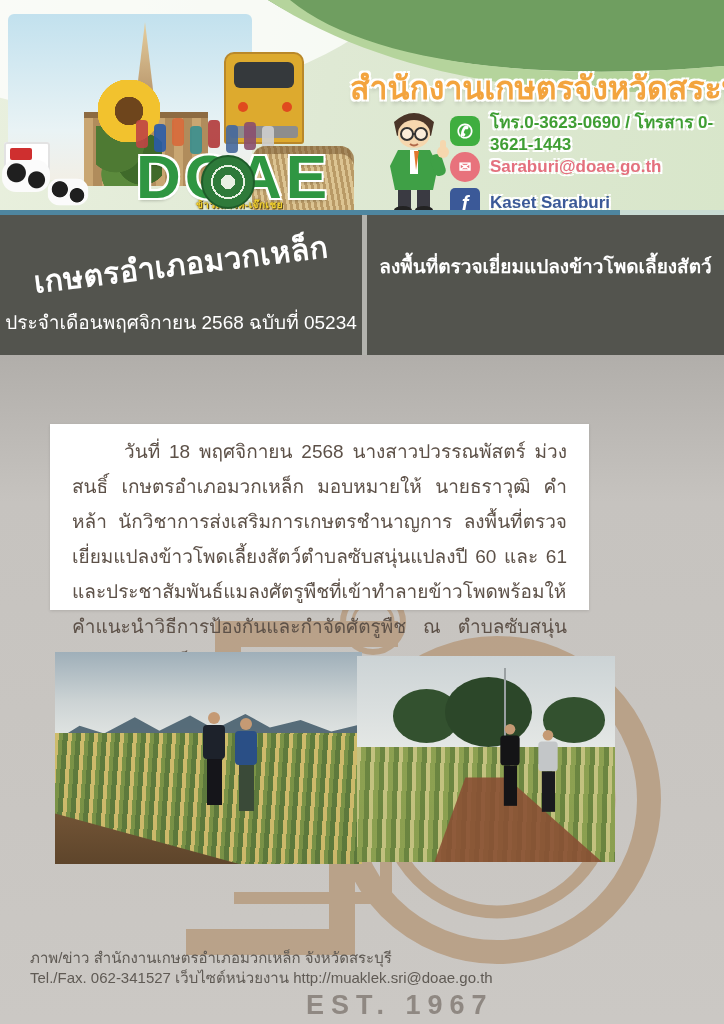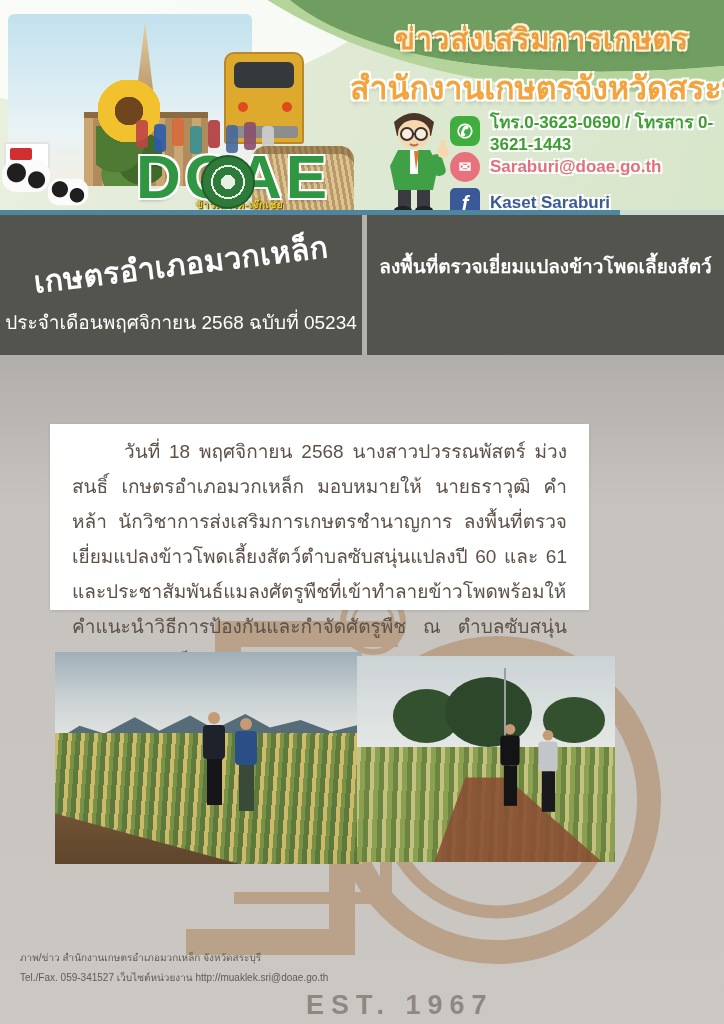--- a/index.html
+++ b/index.html
@@ -129,21 +129,21 @@
                          linear-gradient(#94a85c,#7d954e); }
   .pr-path { position:absolute; left:0; bottom:0; width:100%; height:50%; background:#8a5034; opacity:.9;
              clip-path:polygon(42% 18%,58% 18%,95% 100%,30% 100%); }
   .person { position:absolute; z-index:3; }
   .p-head { width:12px; height:12px; border-radius:50%; background:#c59a74; margin:0 auto; }
   .p-torso { width:22px; height:34px; background:var(--shirt,#222); border-radius:4px; margin:1px auto 0; }
   .p-legs { width:15px; height:46px; background:var(--pants,#15151a); margin:0 auto; }
   .small { transform:scale(.88); transform-origin:top center; }
 
   
-  .footer { position:absolute; left:20px; top:948px; z-index:2; color:#5f5a54; font-size:10px; line-height:20px; }
+  .footer { position:absolute; left:30px; top:948px; z-index:2; color:#5f5a54; font-size:15px; line-height:20px; }
   .est { position:absolute; left:306px; top:990px; z-index:2; font-size:27px; font-weight:bold;
          letter-spacing:7px; color:#8f8882; }
 </style>
 </head>
 <body>
 
 <div class="page">
 
   <div class="banner">
     <div class="white-swoosh"></div>
@@ -169,21 +169,20 @@
       <div class="sign"></div>
       <div class="cow1"></div>
       <div class="cow2"></div>
       <div class="brooms"></div>
       <div class="collage-caption">ข้าวเสาไห้-เจ๊กเชย</div>
     </div>
 
     <div class="doae">DOAE</div>
     <div class="doae-emblem"></div>
 
-    <div class="banner-title1">ข่าวส่งเสริมการเกษตร</div>
     <div class="banner-title2">สำนักงานเกษตรจังหวัดสระบุรี</div>
 
     <svg class="mascot" width="80" height="110" viewBox="0 0 80 110">
       <path d="M20,16 Q40,-2 60,16 L57,30 Q40,20 23,30 Z" fill="#4a3528"></path>
       <ellipse cx="40" cy="28" rx="16" ry="14" fill="#f6d7ae"></ellipse>
       <circle cx="33" cy="28" r="6" fill="rgba(255,255,255,.55)" stroke="#333" stroke-width="2"></circle>
       <circle cx="47" cy="28" r="6" fill="rgba(255,255,255,.55)" stroke="#333" stroke-width="2"></circle>
       <line x1="39" y1="28" x2="41" y2="28" stroke="#333" stroke-width="2"></line>
       <path d="M36,38 Q40,41 44,38" stroke="#b06a4a" stroke-width="2" fill="none"></path>
       <path d="M24,44 L56,44 L64,60 L59,84 L21,84 L16,60 Z" fill="#3fa046"></path>
@@ -273,18 +272,18 @@
     </div>
     <div class="person small" style="left:180px; top:74px; --shirt:#c3c6c8; --pants:#1a1a1e;">
       <div class="p-head"></div>
       <div class="p-torso"></div>
       <div class="p-legs"></div>
     </div>
   </div>
 
   <div class="footer">
     <div>ภาพ/ข่าว สำนักงานเกษตรอำเภอมวกเหล็ก จังหวัดสระบุรี</div>
-    <div>Tel./Fax. 059-341527 เว็บไซต์หน่วยงาน http://muaklek.sri@doae.go.th</div>
+    <div>Tel./Fax. 062-341527 เว็บไซต์หน่วยงาน http://muaklek.sri@doae.go.th</div>
   </div>
 
   <div class="est">EST. 1967</div>
 
 </div>
 
 </body></html>

